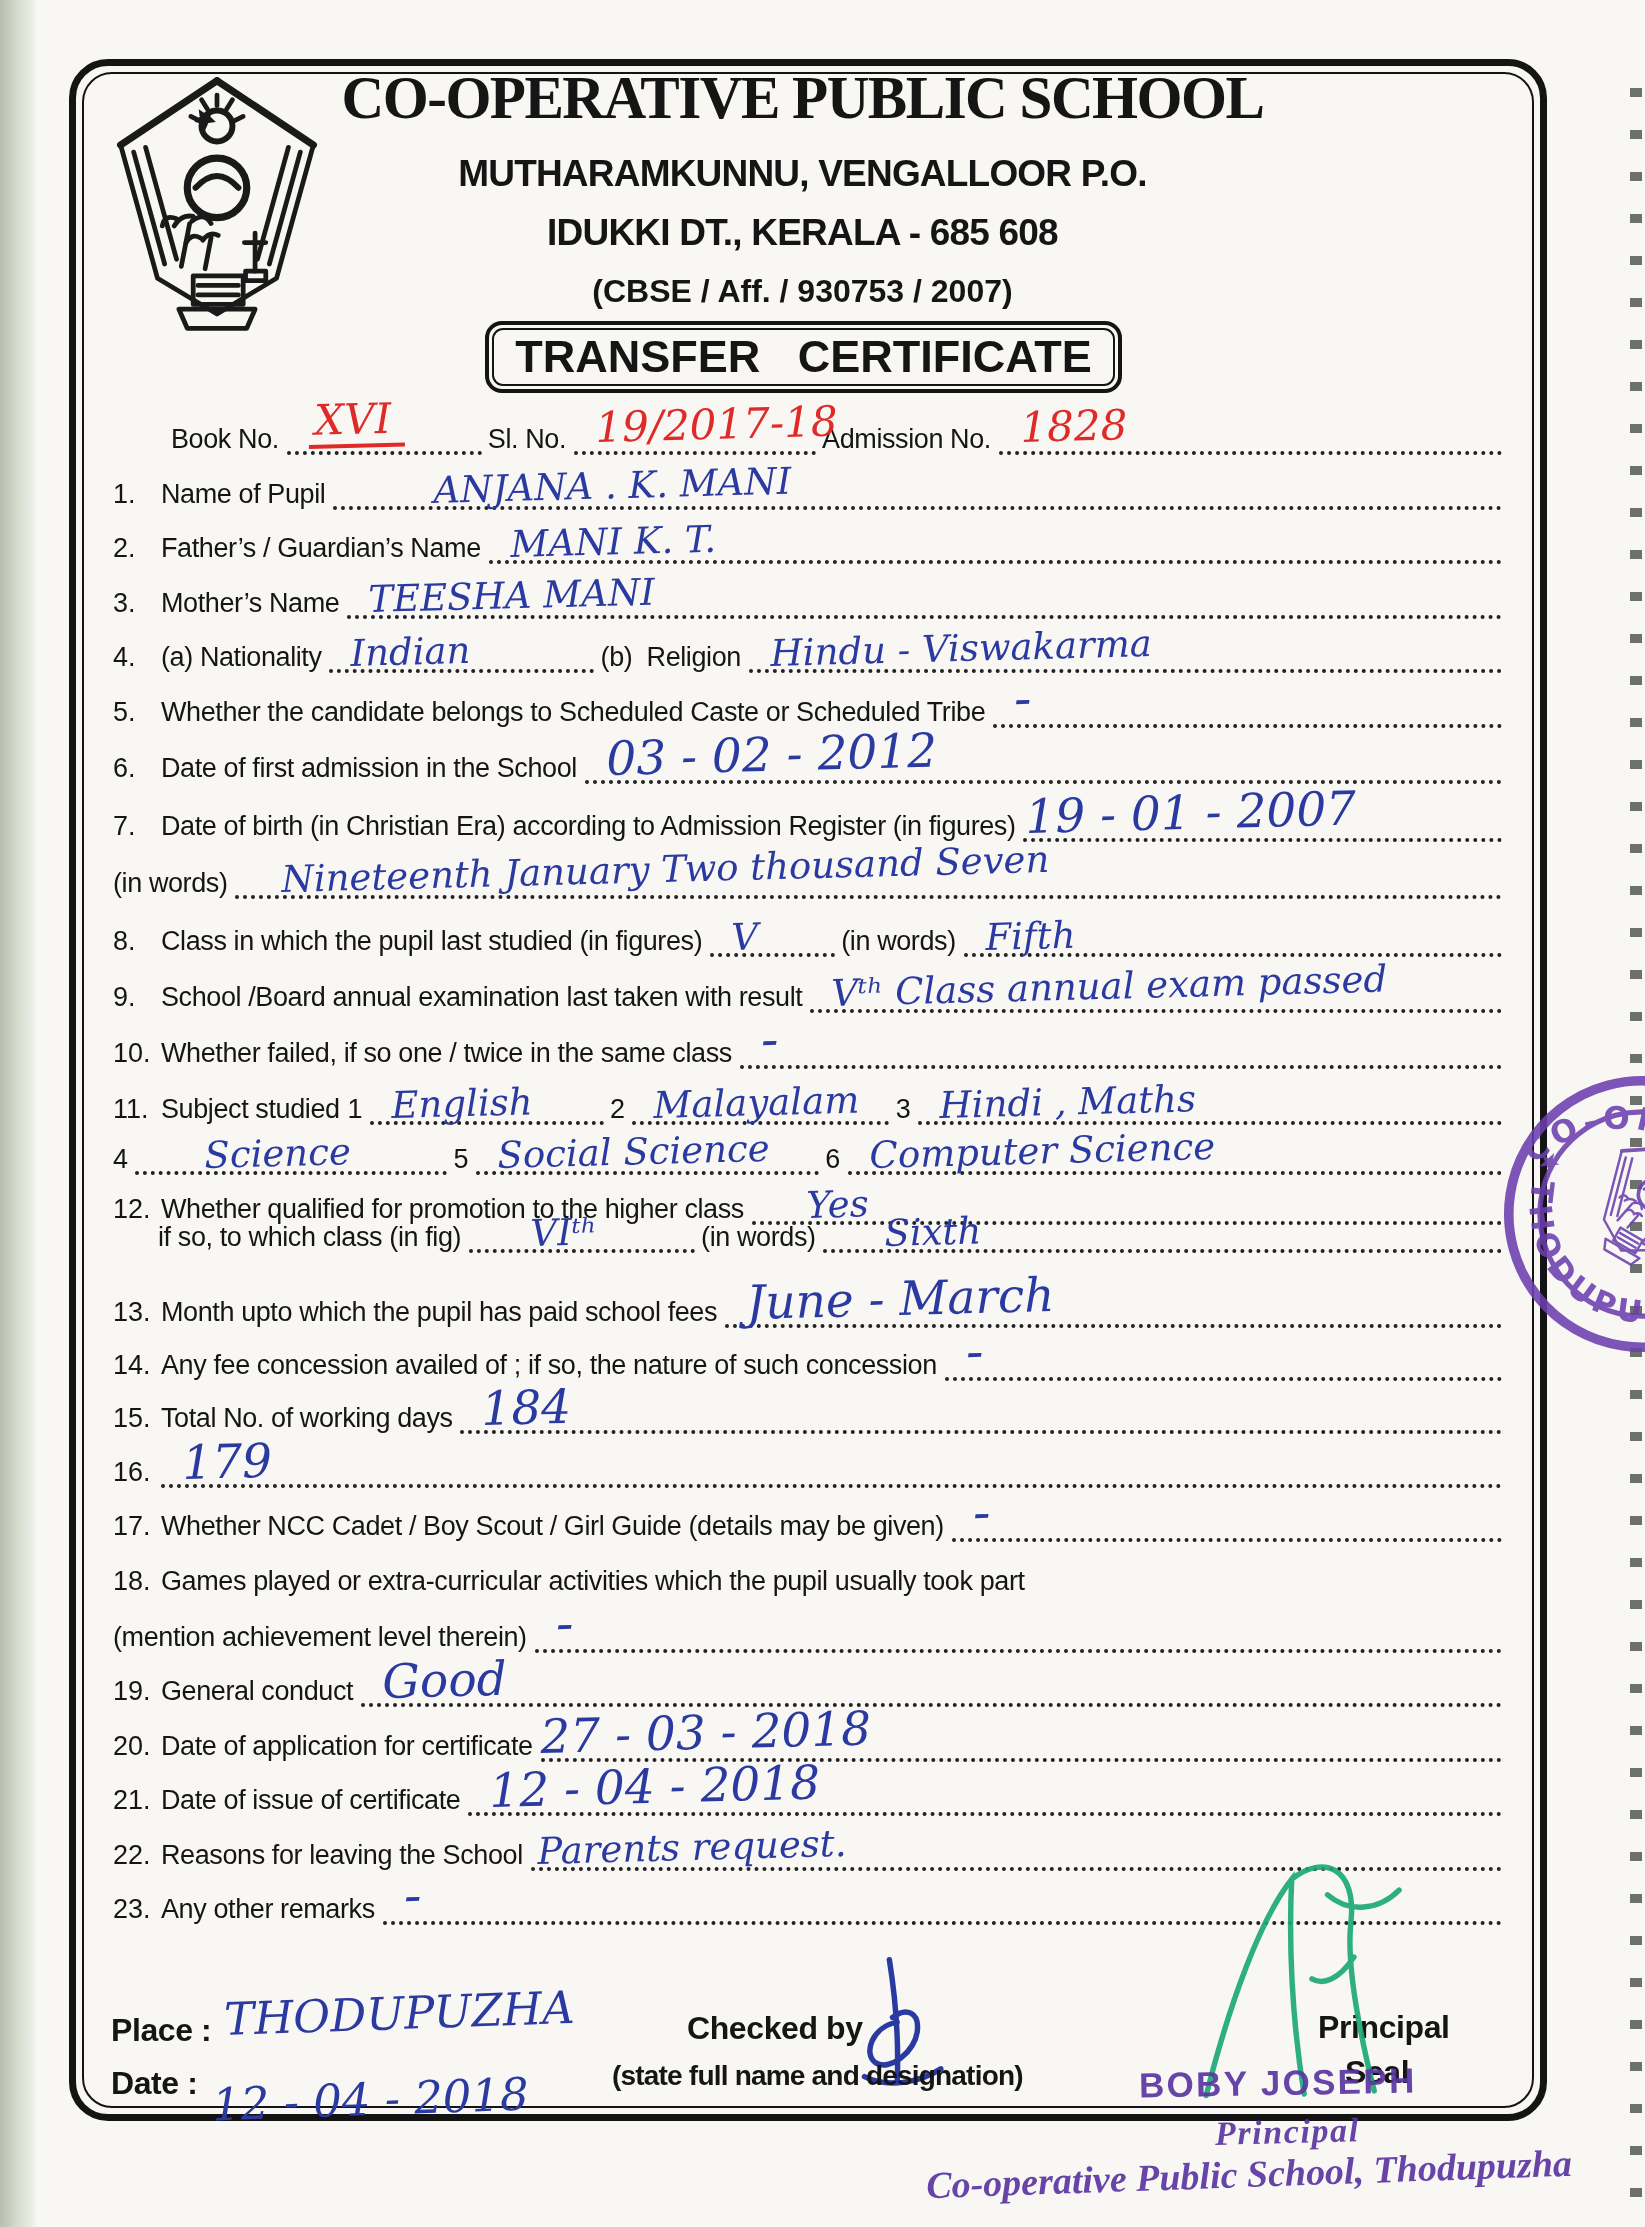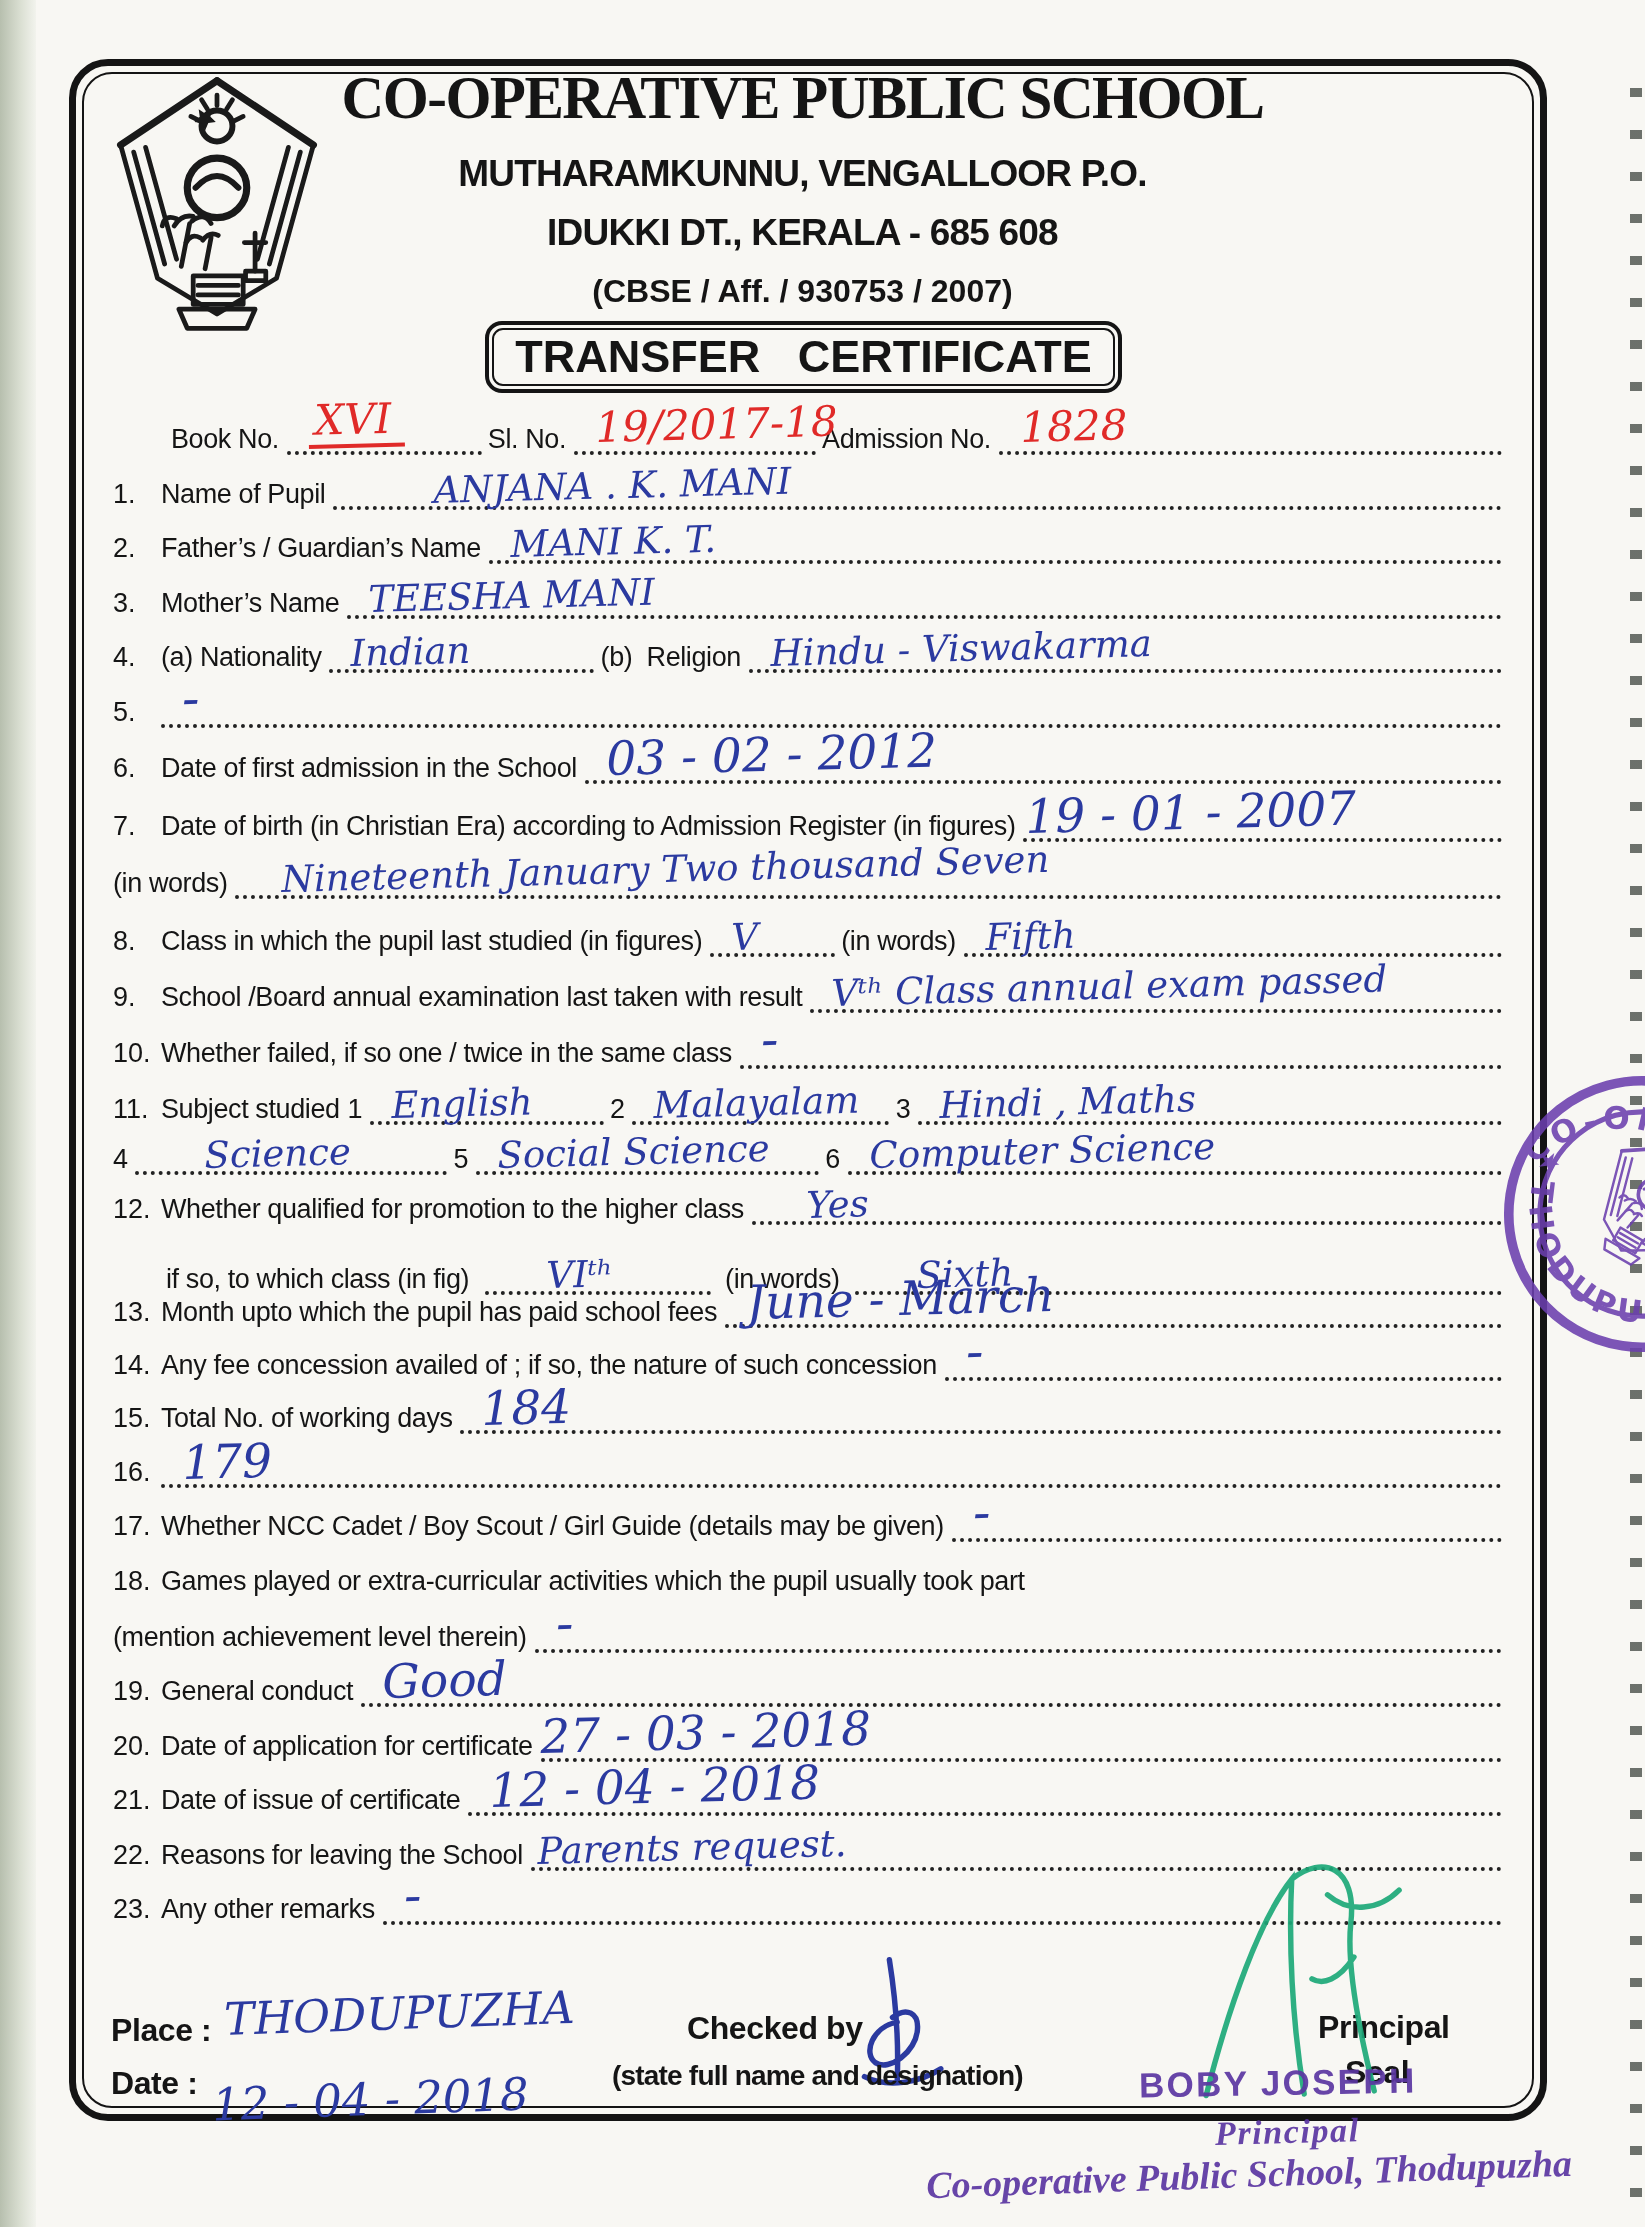--- a/index.html
+++ b/index.html
@@ -150,20 +150,21 @@
       <span class="fill" style="width: 265px;">
         <span class="hand">Indian</span>
       </span>
       <span class="lbl">(b)  Religion</span>
       <span class="fill flex">
         <span class="hand">Hindu - Viswakarma</span>
       </span>
     </div>
     <div class="row" style="top: 667px;">
       <span class="num">5.</span>
+      <span class="lbl">Whether the candidate belongs to Scheduled Caste or Scheduled Tribe</span>
       <span class="fill flex">
         <span class="hand dash">–</span>
       </span>
     </div>
     <div class="row" style="top: 723px;">
       <span class="num">6.</span>
       <span class="lbl">Date of first admission in the School</span>
       <span class="fill flex">
         <span class="hand big">03 - 02 - 2012</span>
       </span>
@@ -236,21 +237,21 @@
         <span class="hand">Computer Science</span>
       </span>
     </div>
     <div class="row" style="top: 1164px;">
       <span class="num">12.</span>
       <span class="lbl">Whether qualified for promotion to the higher class</span>
       <span class="fill flex">
         <span class="hand" style="left: 55px;">Yes</span>
       </span>
     </div>
-    <div class="row" style="top: 1234px; gap: 8px;">
+    <div class="row" style="top: 1192px;">
       <span class="sp" style="width: 45px;"></span>
       <span class="lbl">if so, to which class (in fig)</span>
       <span class="fill" style="width: 226px;">
         <span class="hand" style="left: 62px;">VIᵗʰ</span>
       </span>
       <span class="lbl">(in words)</span>
       <span class="fill flex">
         <span class="hand" style="left: 62px;">Sixth</span>
       </span>
     </div>

